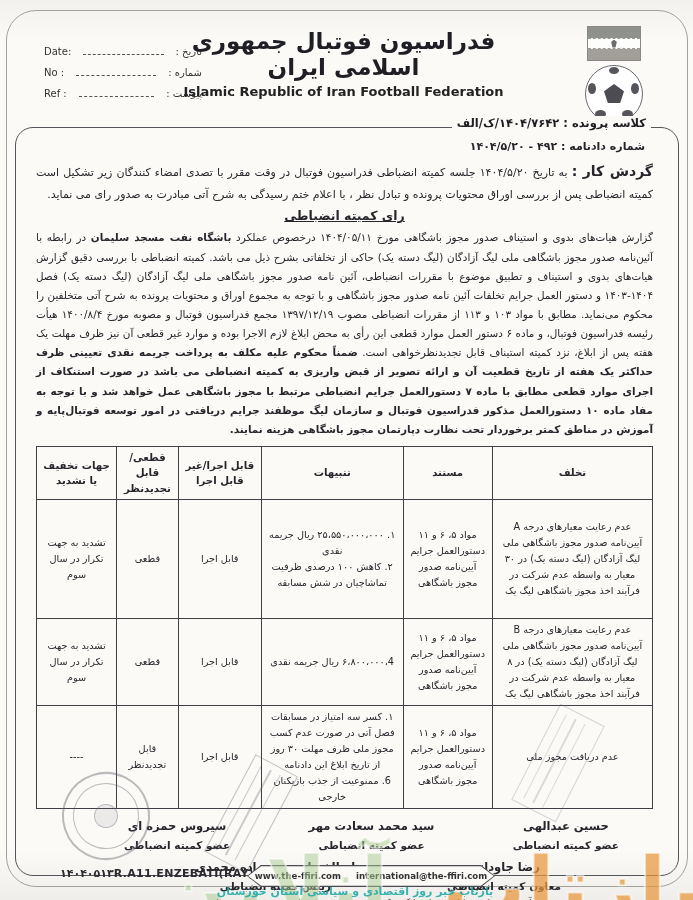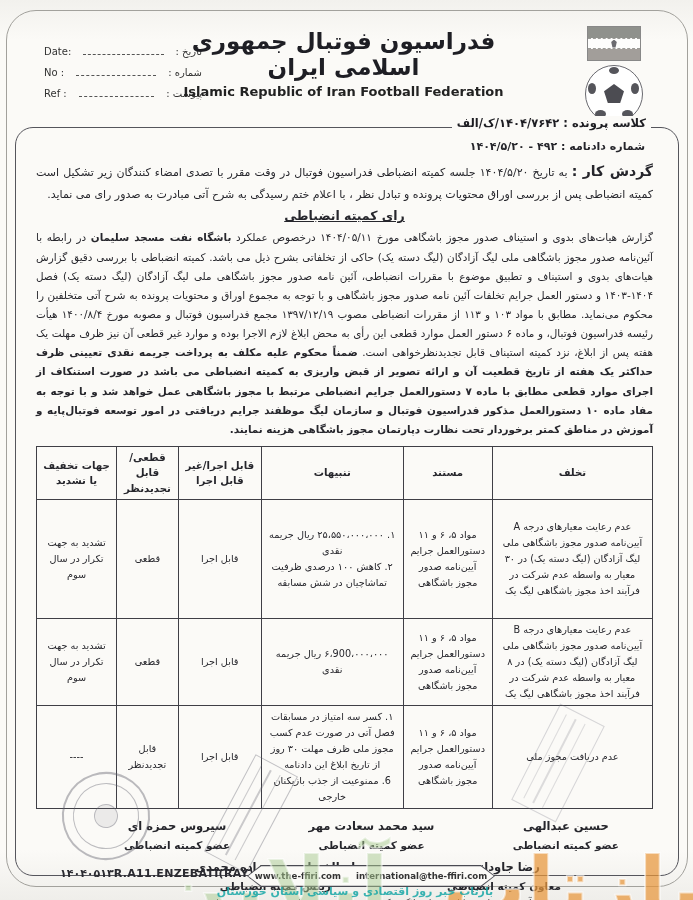--- a/index.html
+++ b/index.html
@@ -191,21 +191,21 @@
           <td>مواد ۵، ۶ و ۱۱ دستورالعمل جرایم آیین‌نامه صدور مجوز باشگاهی</td>
           <td>۱. ۲۵،۵۵۰،۰۰۰،۰۰۰ ریال جریمه نقدی
 ۲. کاهش ۱۰۰ درصدی ظرفیت تماشاچیان در شش مسابقه</td>
           <td>قابل اجرا</td>
           <td>قطعی</td>
           <td>تشدید به جهت تکرار در سال سوم</td>
         </tr>
         <tr class="r2">
           <td>عدم رعایت معیارهای درجه B آیین‌نامه صدور مجوز باشگاهی ملی لیگ آزادگان (لیگ دسته یک) در ۸ معیار به واسطه عدم شرکت در فرآیند اخذ مجوز باشگاهی لیگ یک</td>
           <td>مواد ۵، ۶ و ۱۱ دستورالعمل جرایم آیین‌نامه صدور مجوز باشگاهی</td>
-          <td>۶،900،۰۰۰،۰۰۰ ریال جریمه نقدی</td>
+          <td>۶،۸۰۰،۰۰۰،4 ریال جریمه نقدی</td>
           <td>قابل اجرا</td>
           <td>قطعی</td>
           <td>تشدید به جهت تکرار در سال سوم</td>
         </tr>
         <tr class="r3">
           <td>عدم دریافت مجوز ملی</td>
           <td>مواد ۵، ۶ و ۱۱ دستورالعمل جرایم آیین‌نامه صدور مجوز باشگاهی</td>
           <td>۱. کسر سه امتیاز در مسابقات فصل آتی در صورت عدم کسب مجوز ملی ظرف مهلت ۳۰ روز از تاریخ ابلاغ این دادنامه
 6. ممنوعیت از جذب بازیکنان خارجی</td>
           <td>قابل اجرا</td>

